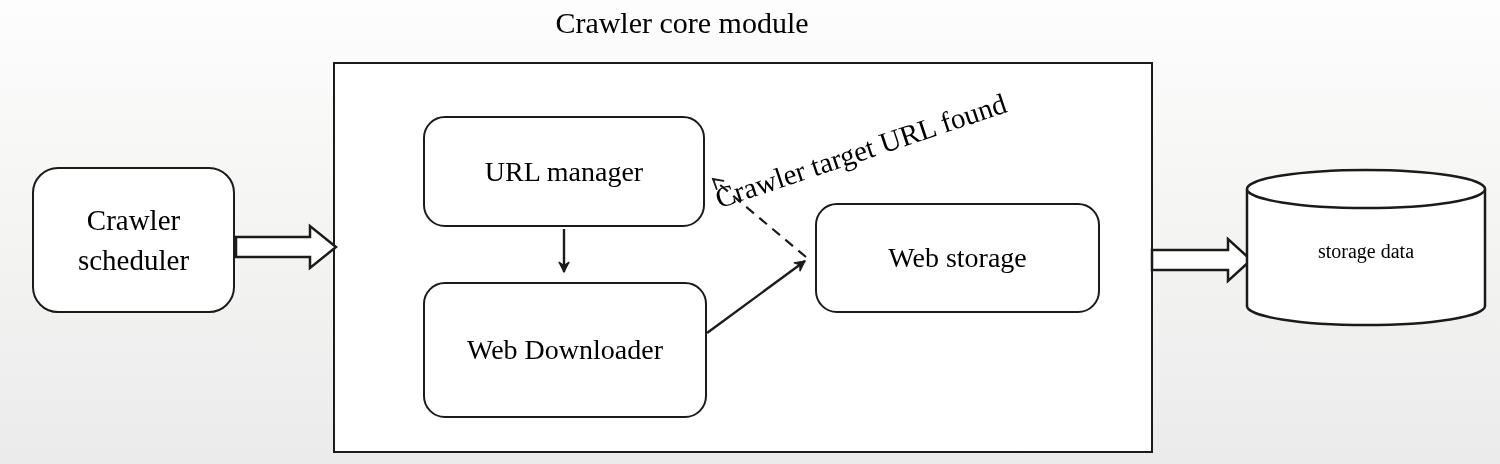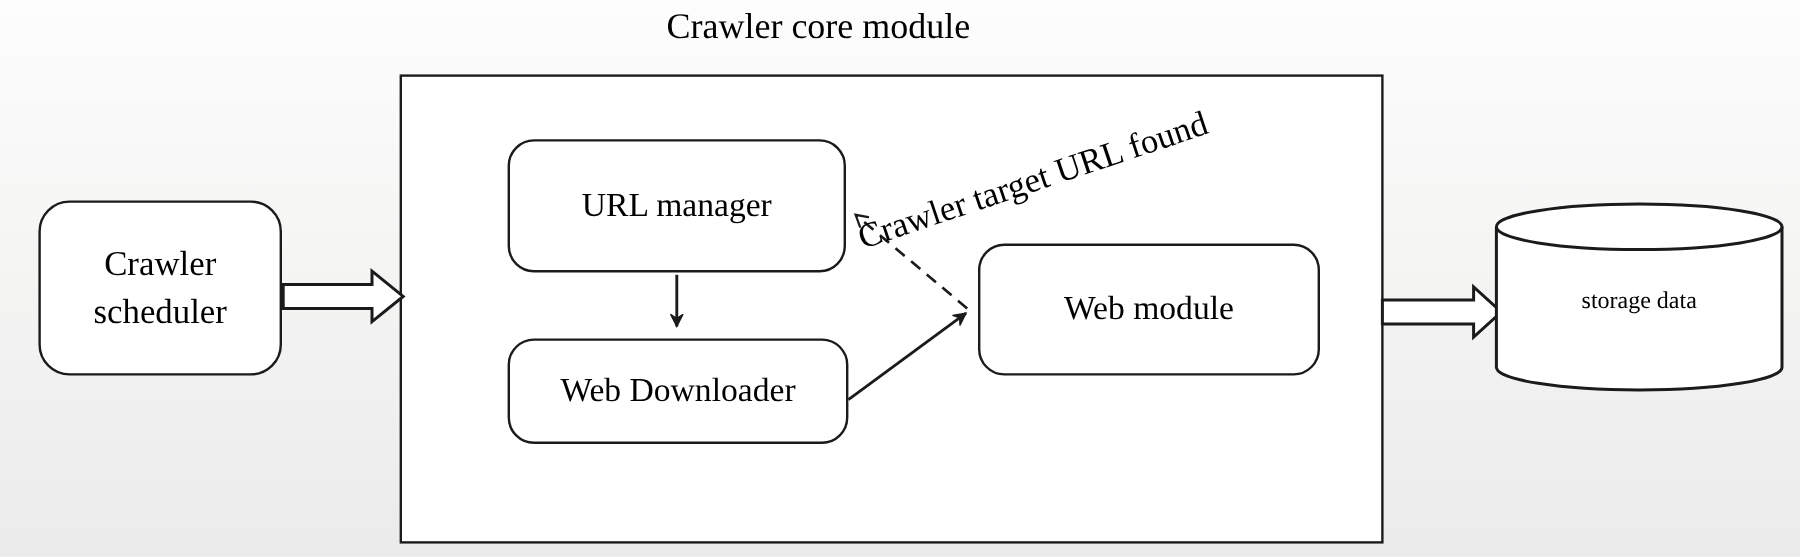--- a/index.html
+++ b/index.html
@@ -48,21 +48,21 @@
     font-family: Liberation Serif, serif;
   }
   .node-scheduler {
     left: 32px; top: 167px; width: 203px; height: 146px;
     border-radius: 26px;
     font-size: 29px;
     padding: 0 24px;
     text-align: center;
   }
   .node-url-manager   { left: 423px; top: 116px; width: 282px; height: 111px; }
-  .node-web-downloader{ left: 423px; top: 282px; width: 284px; height: 88px; }
+  .node-web-downloader{ left: 423px; top: 282px; width: 284px; height: 136px; }
   .node-web-parser    { left: 815px; top: 203px; width: 285px; height: 110px; }
   .storage-label {
     position: absolute;
     left: 1247px; top: 234px; width: 238px;
     text-align: center;
     font-size: 20px;
     line-height: 34px;
   }
   .edge-label {
     position: absolute;
@@ -113,20 +113,20 @@
 
   <div class="node node-url-manager">
     <span>URL manager</span>
   </div>
 
   <div class="node node-web-downloader">
     <span>Web Downloader</span>
   </div>
 
   <div class="node node-web-parser">
-    <span>Web module</span>
+    <span>Web storage</span>
   </div>
 
   <div class="storage-label">storage data</div>
 
   <div class="edge-label">Crawler target URL found</div>
 
 </div>
 
 </body></html>

